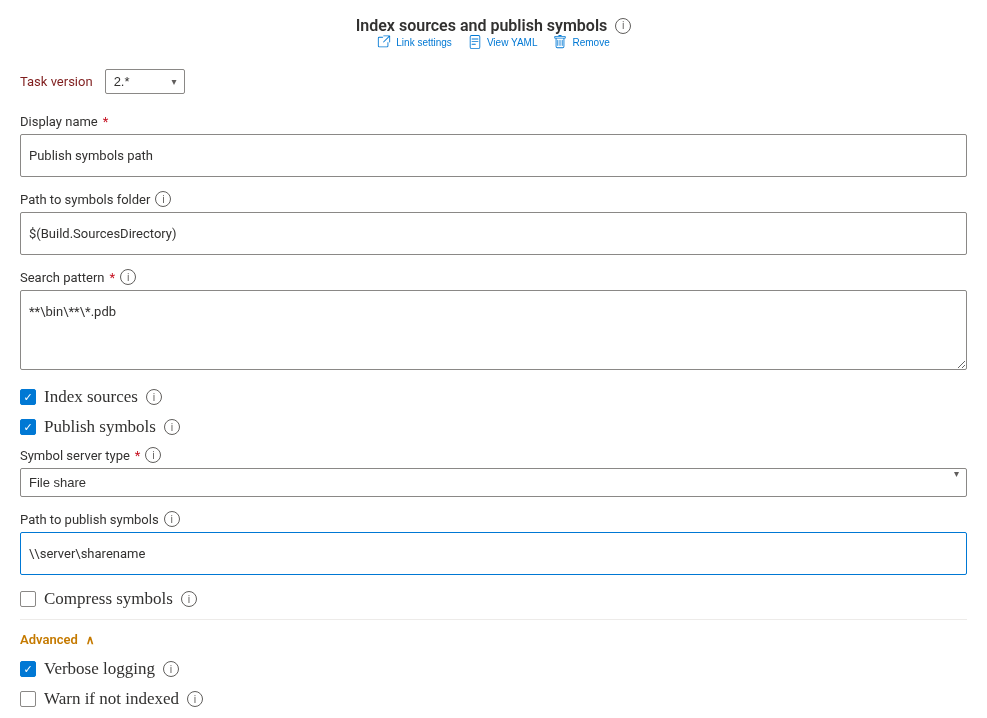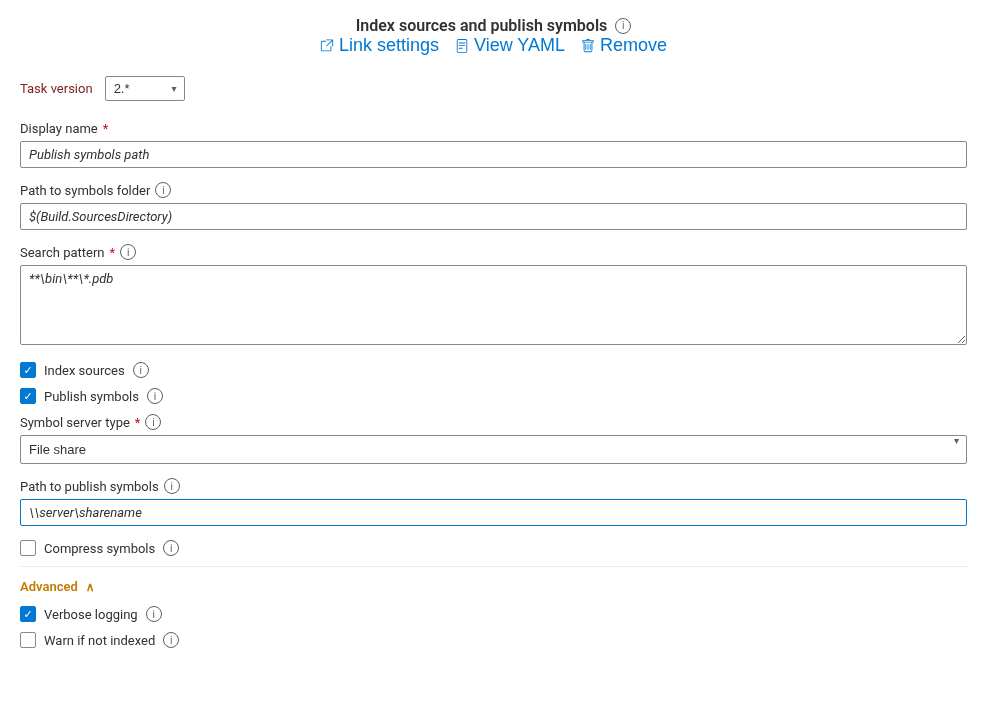--- a/index.html
+++ b/index.html
@@ -54,21 +54,21 @@
       display: flex;
       align-items: center;
       gap: 16px;
     }
     .header-action-btn {
       display: flex;
       align-items: center;
       gap: 5px;
       color: #0078d4;
       cursor: pointer;
-      font-size: 18px;
+      font-size: 10px;
       text-decoration: none;
       background: none;
       border: none;
     }
 
     
     .task-version-row {
       display: flex;
       align-items: center;
       gap: 12px;
@@ -115,26 +115,25 @@
       color: #323130;
       margin-bottom: 5px;
       font-weight: 400;
     }
     .required-star { color: #c50f1f; }
     
     input[type="text"], textarea {
       width: 100%;
       border: 1px solid #8a8886;
       border-radius: 2px;
-      padding: 5px 8px;
+      padding: 13px 8px;
       font-size: 13px;
       color: #323130;
       background: #fff;
       font-family: inherit;
-      font-style: italic;
     }
     .input-active {
       border-color: #0078d4 !important;
     }
     textarea {
       resize: vertical;
       min-height: 80px;
     }
 
     
@@ -159,22 +158,23 @@
     .checkbox-custom.unchecked {
       background: #fff;
       border-color: #8a8886;
     }
     .checkbox-check {
       color: #fff;
       font-size: 11px;
       line-height: 1;
     }
     .checkbox-label {
-      font-size: 13px;
-      color: #323130;
+      font-size: 17px;
+      color: #323130;
+      font-family: Liberation Serif, serif;
     }
 
     
     .full-select-wrapper {
       position: relative;
       width: 100%;
     }
     .full-select-wrapper select {
       width: 100%;
       padding: 6px 28px 6px 8px;

